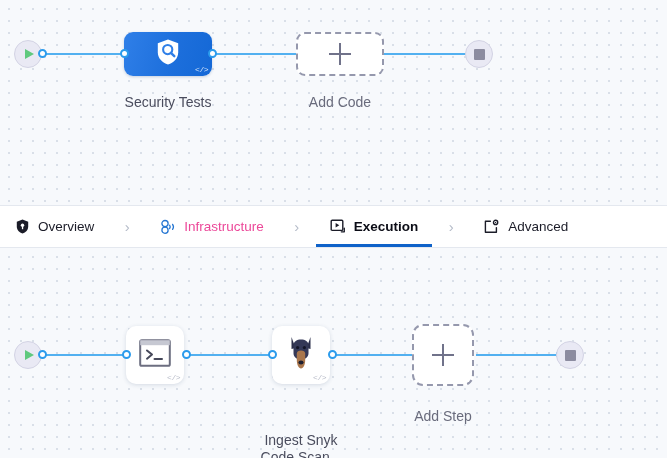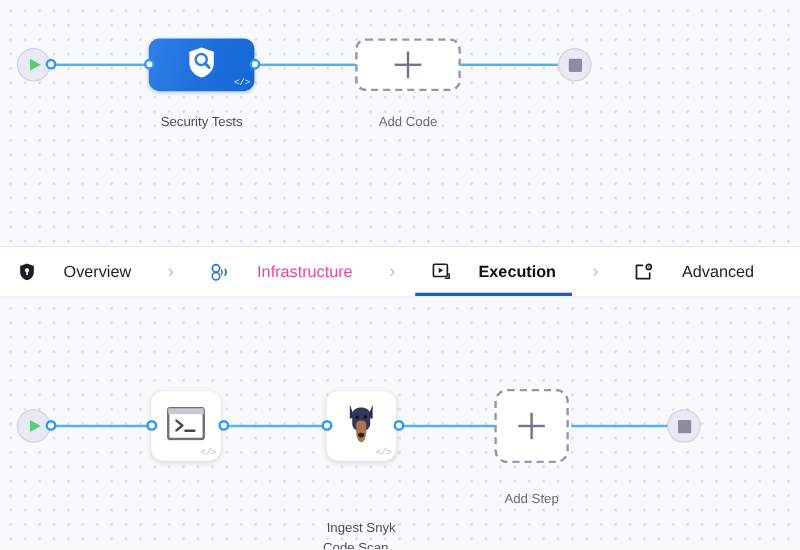--- a/index.html
+++ b/index.html
@@ -45,21 +45,21 @@
     background: #ffffff;
     border-top: 1px solid #e4e8ef;
     border-bottom: 1px solid #e4e8ef;
     display: flex;
     align-items: stretch;
     box-sizing: border-box;
   }
   .tab {
     display: flex;
     align-items: center;
-    gap: 23px;
+    gap: 8px;
     padding: 0 14px;
     height: 100%;
     box-sizing: border-box;
     cursor: pointer;
     position: relative;
     font-size: 13.5px;
     color: #1b1c28;
     white-space: nowrap;
   }
   .tab.blue { color: #ec4899; }
@@ -178,21 +178,21 @@
     line-height: 1;
     font-family: "Liberation Mono", monospace;
     letter-spacing: -0.5px;
   }
   .code-badge.on-blue { color: #cfe2fb; }
   .code-badge.on-white { color: #b9bdc9; }
 
   .node-label {
     position: absolute;
     text-align: center;
-    font-size: 11px;
+    font-size: 14px;
     color: #4a4c5d;
     line-height: 17px;
     white-space: pre-line;
   }
   .label-muted { color: #696b7c; }
 </style>
 </head>
 <body>
 
 <div class="app">

